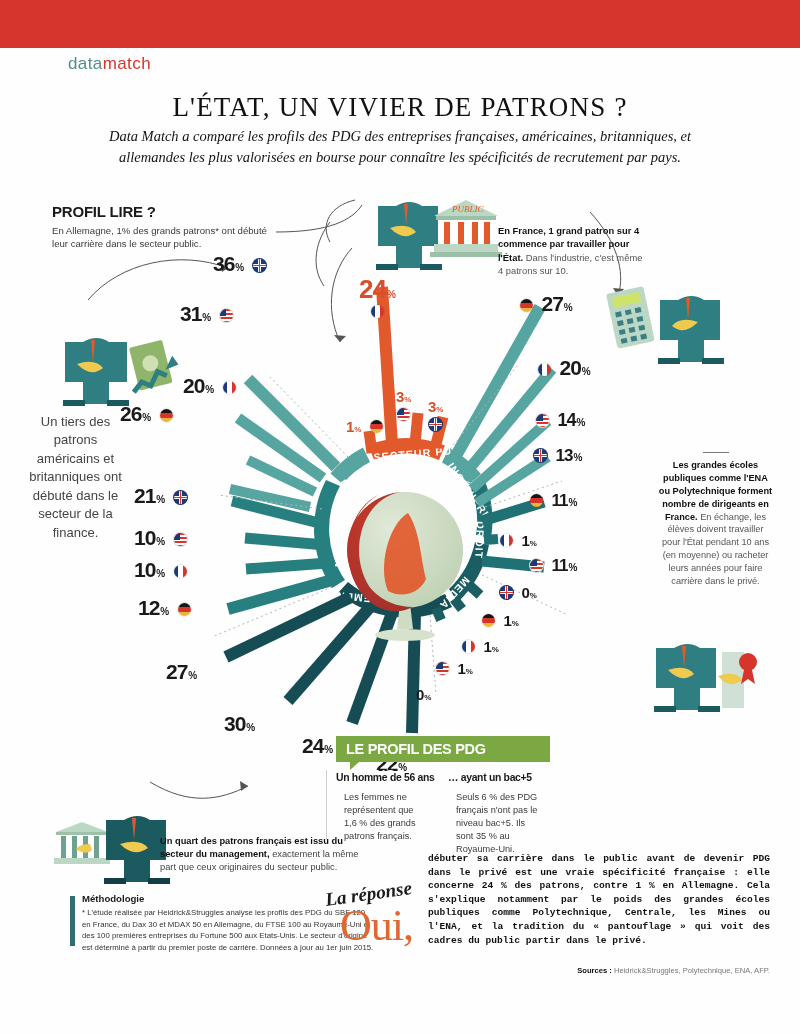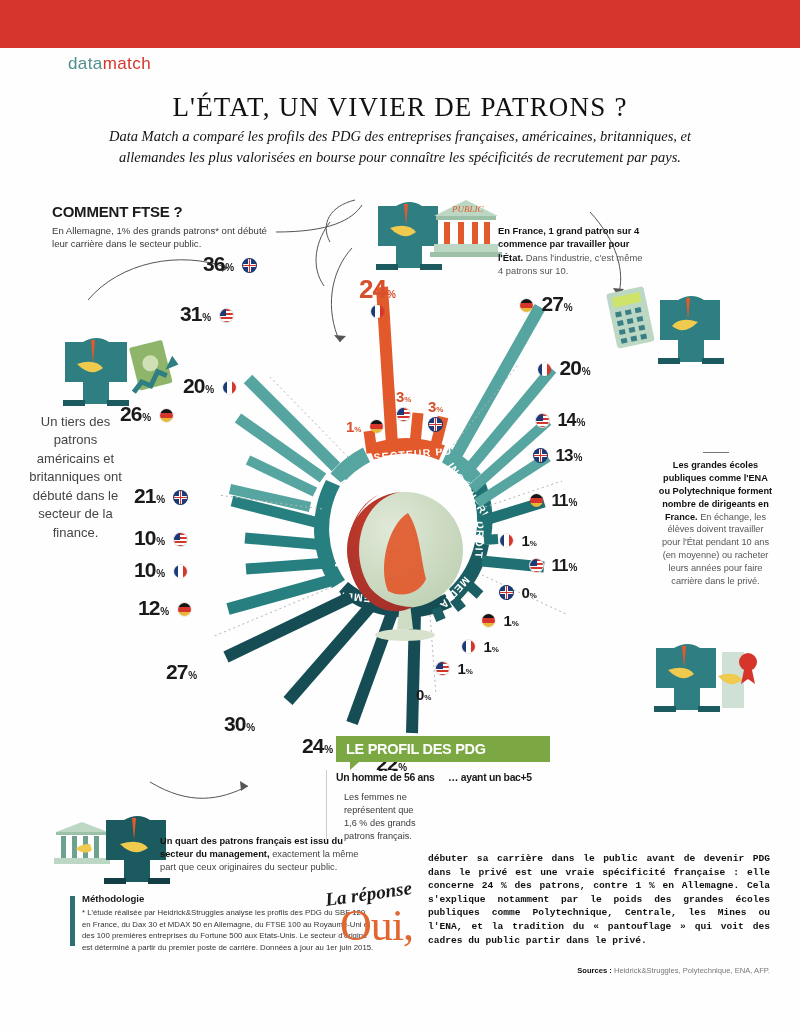--- a/index.html
+++ b/index.html
@@ -106,21 +106,21 @@
 
   <div class="topbar"></div>
 
   <div class="logo">
     <span class="a">data</span><span class="b">match</span>
   </div>
 
   <div class="title">L'ÉTAT, UN VIVIER DE PATRONS ?</div>
   <div class="subtitle">Data Match a comparé les profils des PDG des entreprises françaises, américaines, britanniques, et allemandes les plus valorisées en bourse pour connaître les spécificités de recrutement par pays.</div>
 
-  <div class="h-how">COMMENT FTSE ?</div>
+  <div class="h-how">PROFIL LIRE ?</div>
   <div class="p-how">En Allemagne, 1% des grands patrons* ont débuté leur carrière dans le secteur public.</div>
 
   <svg style="position:absolute;left:0;top:0;width:800px;height:1033px;pointer-events:none">
     <path d="M276,232 C330,232 352,220 362,205" fill="none" stroke="#555" stroke-width="1"></path>
     <path d="M355,200 C330,206 320,224 330,242" fill="none" stroke="#555" stroke-width="1" marker-end=""></path>
     <path d="M88,300 C120,262 180,250 228,268" fill="none" stroke="#555" stroke-width="1"></path>
     <path d="M330,222 C316,240 310,266 324,286" fill="none" stroke="#555" stroke-width="1"></path>
     <path d="M352,248 C330,272 325,310 340,342" fill="none" stroke="#555" stroke-width="1"></path>
     <path d="M590,212 C616,240 626,272 618,296" fill="none" stroke="#555" stroke-width="1"></path>
     <path d="M150,782 C190,806 220,800 248,786" fill="none" stroke="#555" stroke-width="1"></path>
@@ -231,21 +231,21 @@
         <path d="M281,400 L289,400 L293,434 L277,434 Z" fill="#cfdcc4"></path>
         <circle cx="285" cy="355" r="58" fill="url(#gball)"></circle>
         <path d="M285,297 a58,58 0 0 0 0,116 a46,58 0 0 1 0,-116 Z" fill="url(#gred)"></path>
         <path d="M258,300 a58,58 0 0 0 -7,94 a58,58 0 0 0 42,18 a46,58 0 0 1 -35,-112 Z" fill="url(#gred)"></path>
         <path d="M288,318 C268,330 258,372 268,396 C282,404 300,398 306,384 C300,360 300,336 288,318 Z" fill="#e2592c" opacity="0.92"></path>
       </g>
     </svg>
 
     
     
-    <div class="pct" style="left:83px;top:58px">
+    <div class="pct" style="left:93px;top:58px">
       <span class="n">36</span><span class="s">%</span>
       <span class="flag fl-uk"></span></div>
     <div class="pct" style="left:60px;top:108px">
       <span class="n">31</span><span class="s">%</span>
       <span class="flag fl-us"></span></div>
     <div class="pct" style="left:63px;top:180px">
       <span class="n">20</span><span class="s">%</span>
       <span class="flag fl-fr"></span></div>
     <div class="pct" style="left:0px;top:208px">
       <span class="n">26</span><span class="s">%</span>
@@ -458,20 +458,21 @@
     <span>LE PROFIL DES PDG FRANÇAIS</span>
   </div>
   <div class="vdiv"></div>
   <div class="profbox">
     <div class="prof-col" style="left:0">
       <h4>Un homme de 56 ans</h4>
       <p>Les femmes ne représentent que 1,6 % des grands patrons français.</p>
     </div>
     <div class="prof-col" style="left:112px">
       <h4>… ayant un bac+5</h4>
+      <p>Seuls 6 % des PDG français n'ont pas le niveau bac+5. Ils sont 35 % au Royaume-Uni.</p>
     </div>
   </div>
 
 
 
   <div class="methbar"></div>
   <div class="meth">
     <h5>Méthodologie</h5>
     <p>* L'étude réalisée par Heidrick&amp;Struggles analyse les profils des PDG du SBF 120 en France, du Dax 30 et MDAX 50 en Allemagne, du FTSE 100 au Royaume-Uni et des 100 premières entreprises du Fortune 500 aux Etats-Unis. Le secteur d'origine est déterminé à partir du premier poste de carrière. Données à jour au 1er juin 2015.</p>
   </div>

